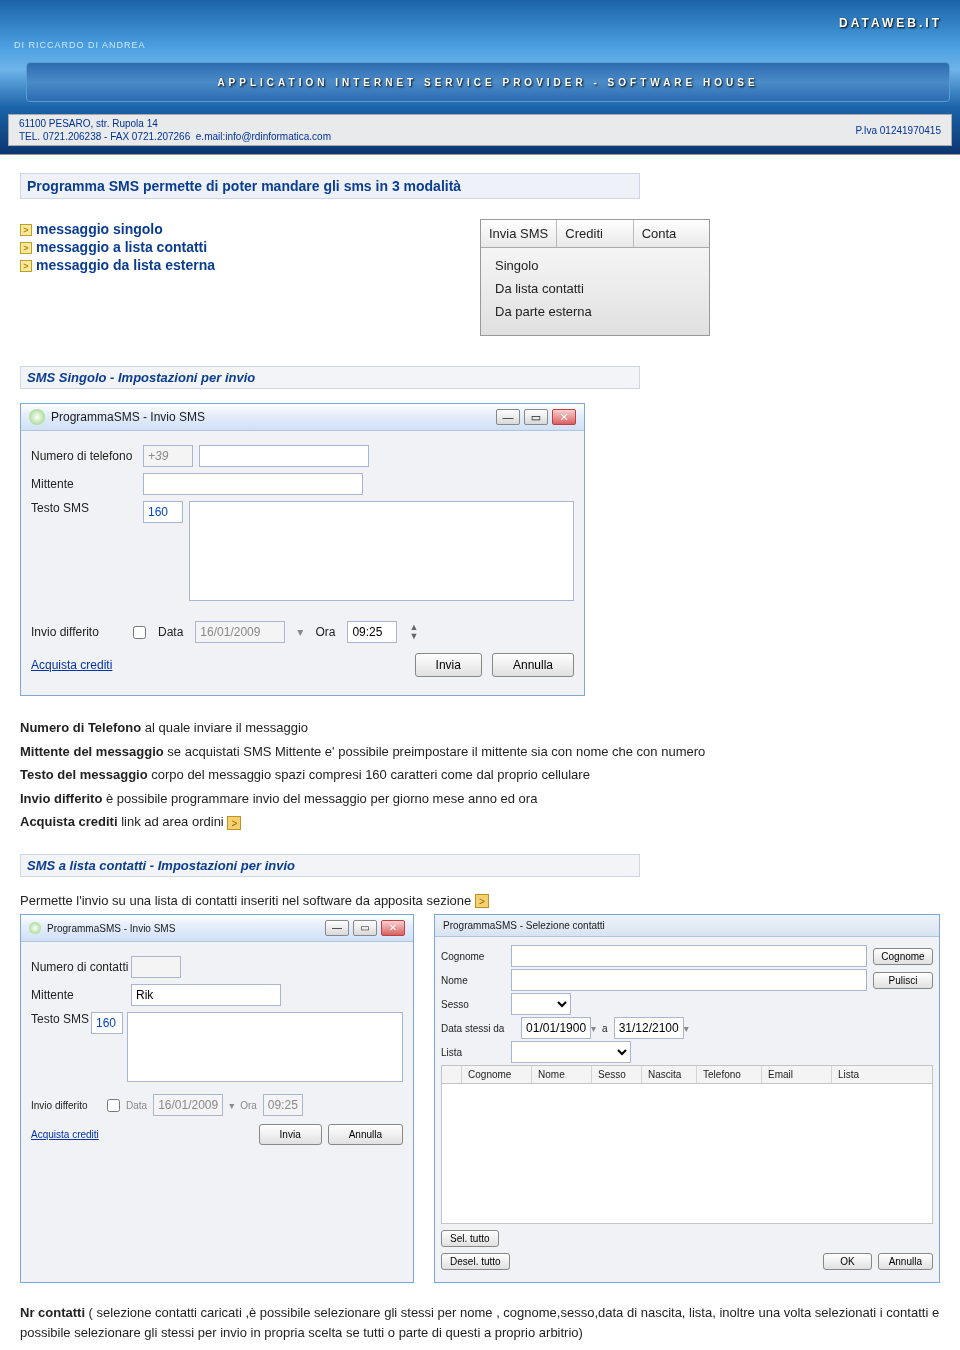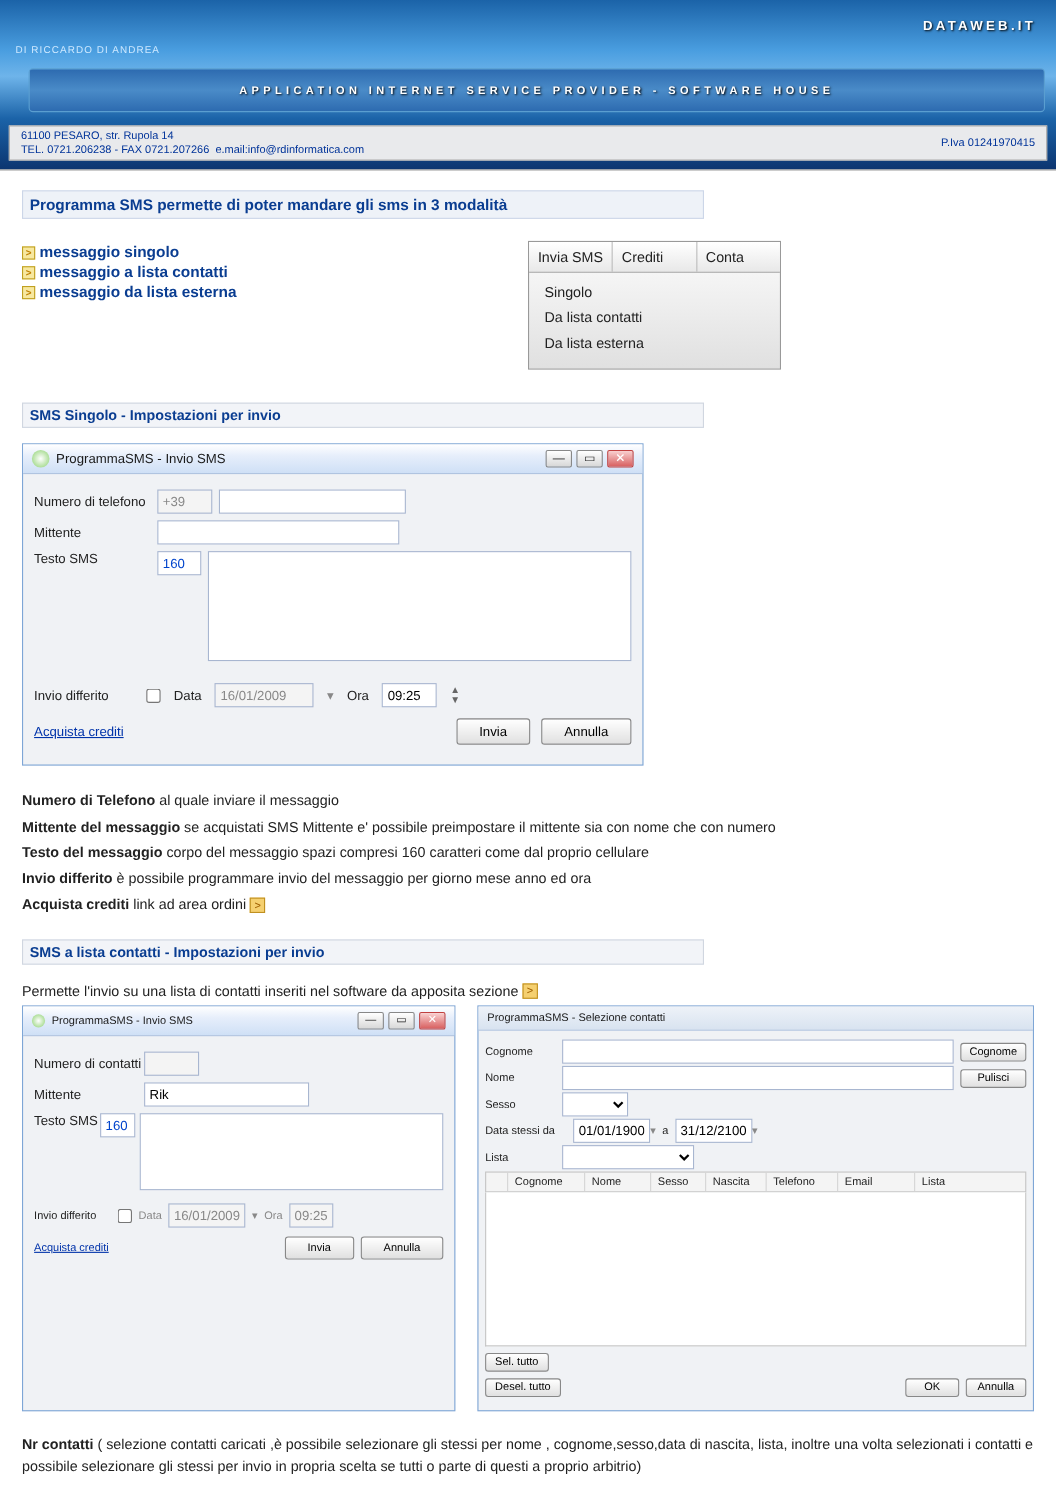--- a/index.html
+++ b/index.html
@@ -19,21 +19,21 @@
   .heading-bar { background: #eef2f8; border: 1px solid #ccd6e8; padding: 4px 6px; font-weight: bold; font-size: 14px; color: #0a3d91; margin-bottom: 20px; width: 620px; }
   .bullet-line { font-size: 14px; color: #0a3d91; font-weight: bold; margin: 2px 0; }
   .bullet-icon { display: inline-block; width: 12px; height: 12px; background: #f7e8a0; border: 1px solid #c0a020; font-size: 9px; text-align: center; line-height: 11px; color: #c08000; margin-right: 4px; vertical-align: middle; }
   .row2 { display: flex; align-items: flex-start; gap: 40px; margin-bottom: 30px; }
   .col-left { width: 420px; }
   .menu-shot { width: 230px; background: linear-gradient(to bottom, #fcfcfc, #e0e0e0); border: 1px solid #999; font-size: 13px; }
   .menu-tabs { display: flex; border-bottom: 1px solid #aaa; background: linear-gradient(to bottom,#fff,#e8e8e8); }
   .menu-tab { flex: 1; padding: 6px 8px; border-right: 1px solid #bbb; font-size: 13px; white-space: nowrap; }
   .menu-body { padding: 6px 4px 12px 4px; }
   .menu-item { padding: 4px 10px; font-size: 13px; color: #222; }
-  .subheading-bar { background: #f2f4f8; border: 1px solid #d0d6e0; padding: 3px 6px; font-weight: bold; color: #0a3d91; font-size: 13px; margin: 22px 0 14px 0; width: 620px; }
+  .subheading-bar { background: #f2f4f8; border: 1px solid #d0d6e0; padding: 3px 6px; font-weight: bold; color: #0a3d91; font-size: 13px; margin: 22px 0 14px 0; width: 620px; font-style: italic; }
   .win { border: 1px solid #7ea6d6; background: #f0f2f5; font-size: 12px; }
   .win-title { background: linear-gradient(to bottom,#fff 0%, #e6eefb 40%, #cfe0f6 100%); border-bottom: 1px solid #b0c4e0; display: flex; align-items: center; padding: 5px 8px; color: #1a1a1a; }
   .win-title .ico { display: inline-block; width: 16px; height: 16px; background: radial-gradient(circle,#fff,#8ad06c); border-radius: 50%; margin-right: 6px; }
   .win-ctrl { margin-left: auto; display: flex; gap: 4px; }
   .win-btn { width: 24px; height: 16px; border: 1px solid #888; background: linear-gradient(to bottom,#fff,#d8d8d8); font-size: 11px; text-align: center; line-height: 14px; border-radius: 2px; }
   .win-btn.close { border-color: #c04040; background: linear-gradient(to bottom,#f9d0d0,#d86060); color: #fff; }
   .form-body { padding: 8px 10px 12px 10px; }
   .form-row { display: flex; align-items: center; margin: 6px 0; }
   .flabel { width: 112px; font-size: 12px; color: #222; }
   .finput { border: 1px solid #a8b6d0; background: #fff; height: 22px; padding: 0 4px; font-size: 12px; }
@@ -86,41 +86,41 @@
     </div>
     <div class="menu-shot">
       <div class="menu-tabs">
         <div class="menu-tab">Invia SMS</div>
         <div class="menu-tab">Crediti</div>
         <div class="menu-tab" style="border-right:none">Conta</div>
       </div>
       <div class="menu-body">
         <div class="menu-item">Singolo</div>
         <div class="menu-item">Da lista contatti</div>
-        <div class="menu-item">Da lista esterna</div>
+        <div class="menu-item">Da parte esterna</div>
       </div>
     </div>
   </div>
 
   <div class="subheading-bar">SMS Singolo - Impostazioni per invio</div>
 
   <div class="win" style="width:565px;">
     <div class="win-title">
       <span class="ico"></span>
       <span>ProgrammaSMS - Invio SMS</span>
       <div class="win-ctrl">
         <div class="win-btn">—</div>
         <div class="win-btn">▭</div>
         <div class="win-btn close">✕</div>
       </div>
     </div>
     <div class="form-body">
       <div class="form-row">
         <span class="flabel">Numero di telefono</span>
-        <input class="finput grey" style="width: 50px;" readonly="" value="+39">
+        <input class="finput grey" style="width: 50px; font-style: italic;" readonly="" value="+39">
         <input class="finput" style="width: 170px; margin-left: 6px;">
       </div>
       <div class="form-row">
         <span class="flabel">Mittente</span>
         <input class="finput" style="width: 220px;">
       </div>
       <div class="form-row" style="align-items:flex-start">
         <span class="flabel">Testo SMS</span>
         <input class="finput small-num" style="color: rgb(0, 68, 204);" readonly="" value="160">
         <div style="flex:1;margin-left:6px">

